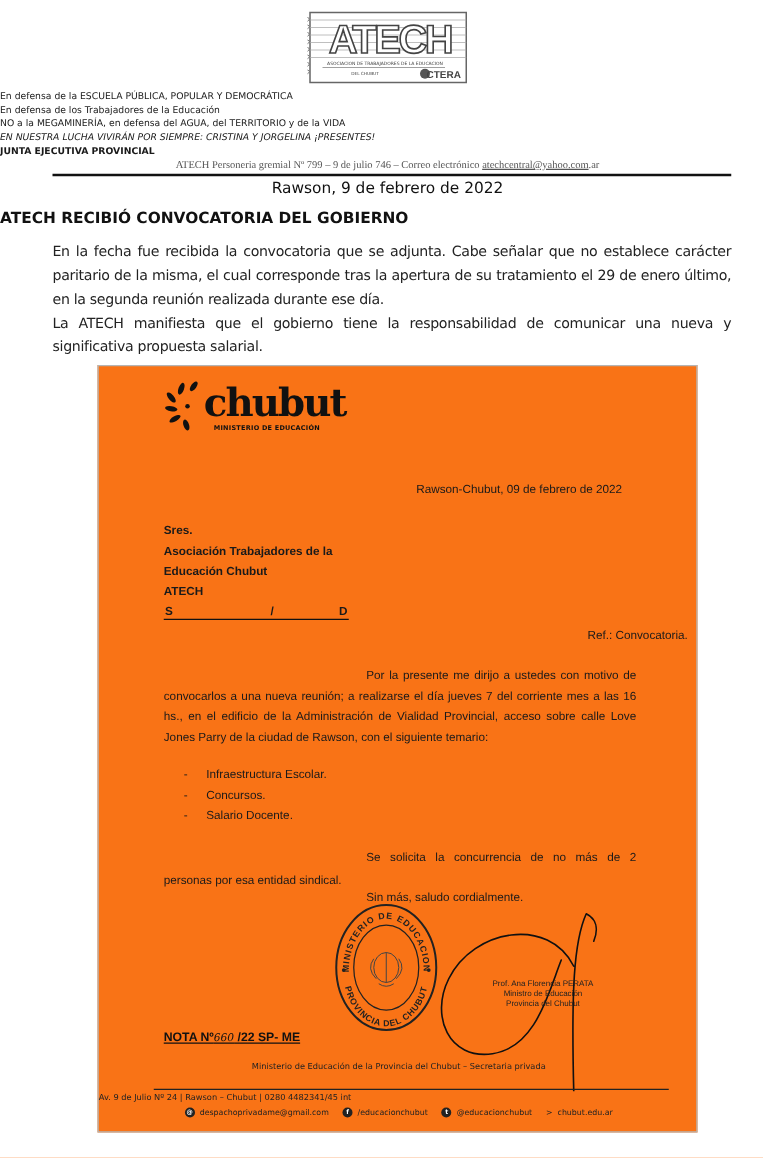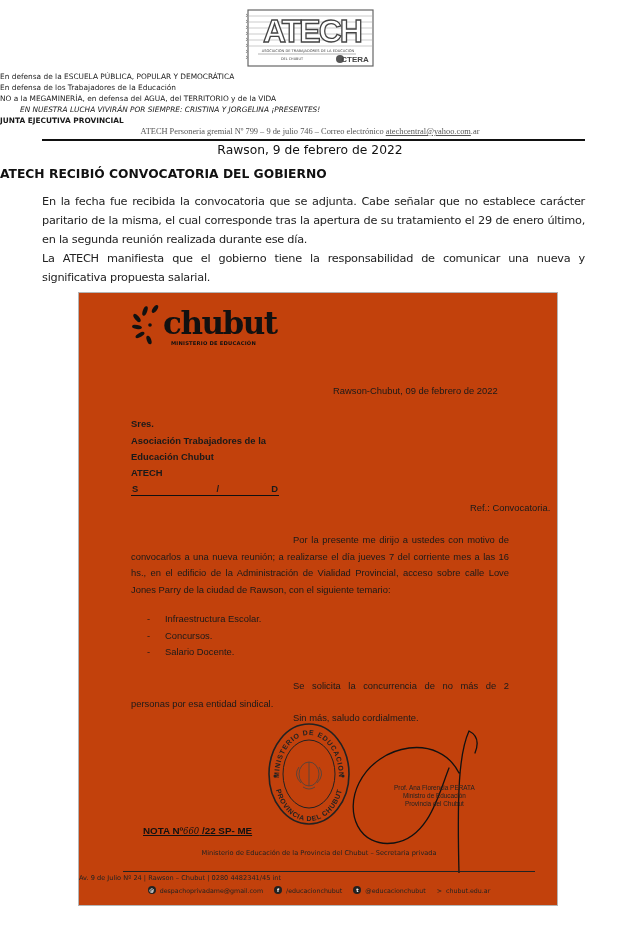--- a/index.html
+++ b/index.html
@@ -6,40 +6,40 @@
   html, body { width: 620px; height: 926px; background: #ffffff; overflow: hidden; }
   body { position: relative; font-family: "Liberation Sans", sans-serif; color: #111; }
 
   
   .logo-wrap { position: absolute; left: 244px; top: 8px; width: 133px; height: 60px; }
   .logo-wrap svg { width: 133px; height: 60px; display: block; }
 
   .motto { position: absolute; left: 0; width: 560px; text-align: left;
            font-family: "DejaVu Sans", sans-serif; font-size: 7.4px; line-height: 11px; color: #1a1a1a; }
   .m1 { top: 71px; } .m2 { top: 82px; } .m3 { top: 93px; }
-  .m4 { top: 104px; font-style: italic; padding-left: 20px; }
+  .m4 { top: 104px; font-style: italic; }
   .m5 { top: 115px; font-weight: bold; }
   .contact { position: absolute; left: 0; top: 126px; width: 620px; text-align: center;
              font-family: "Liberation Serif", serif; font-size: 8.4px; color: #555; line-height: 11px; }
   .contact .mail { text-decoration: underline; }
   .rule { position: absolute; left: 42px; top: 139px; width: 543px; height: 2px; background: #111; }
   .date { position: absolute; left: 0; top: 142px; width: 620px; text-align: center;
           font-family: "DejaVu Sans", sans-serif; font-size: 12.3px; line-height: 17px; color: #111; }
 
   .headline { position: absolute; left: 0; top: 166px; width: 596px; text-align: left;
               font-family: "DejaVu Sans", sans-serif; font-weight: bold; font-size: 12.3px; line-height: 17px; }
 
   .body-text { position: absolute; left: 42px; width: 543px; font-family: "DejaVu Sans", sans-serif;
                font-size: 11.3px; line-height: 19.2px; color: #222; text-align: justify; letter-spacing: -0.25px; }
   .p1 { top: 192px; }
   .p2 { top: 249px; }
 
   
   .letter { position: absolute; left: 78px; top: 292px; width: 480px; height: 614px;
-            border: 1.5px solid #b5b5b5; background: #c2410c; }
+            border: 1.5px solid #b5b5b5; background: #f97316; }
   .chubut-logo { position: absolute; left: 52px; top: 12px; width: 140px; height: 50px; }
   .chubut-logo svg { display: block; }
   .chubut-word { position: absolute; left: 32px; top: 2px; font-family: "DejaVu Serif", serif;
                  font-weight: bold; font-size: 31px; letter-spacing: -1.5px; color: #111; line-height: 32px; }
   .chubut-sub { position: absolute; left: 40px; top: 35px; font-family: "DejaVu Sans", sans-serif;
                 font-weight: bold; font-size: 5.2px; letter-spacing: 0.2px; color: #111; }
 
   .lt { position: absolute; font-family: "Liberation Sans", sans-serif; font-size: 9.4px; color: #1a1a1a; line-height: 12px; white-space: nowrap; }
   .lt.b { font-weight: bold; }
   .l-date { left: 254px; top: 92px; }
@@ -62,21 +62,21 @@
   .l-para2 { position: absolute; left: 52px; top: 384px; width: 378px; font-family: "Liberation Sans", sans-serif;
              font-size: 9.4px; line-height: 18px; color: #1a1a1a; text-align: justify; }
   .l-para2 .indent { display: inline-block; width: 162px; }
   .l-closing { left: 214px; top: 419px; }
 
   .seal { position: absolute; left: 188px; top: 428px; width: 84px; height: 106px; }
   .signature { position: absolute; left: 220px; top: 420px; width: 200px; height: 160px; }
   .signer { position: absolute; left: 315px; top: 491px; font-family: "Liberation Sans", sans-serif; font-size: 6.4px;
             line-height: 8px; color: #222; text-align: center; }
 
-  .nota { position: absolute; left: 64px; top: 532px; font-family: "Liberation Sans", sans-serif; font-weight: bold;
+  .nota { position: absolute; left: 52px; top: 532px; font-family: "Liberation Sans", sans-serif; font-weight: bold;
           font-size: 9.8px; color: #111; text-decoration: underline; white-space: nowrap; }
   .nota .hand { font-family: "DejaVu Serif", serif; font-style: italic; font-weight: normal; font-size: 8.5px; }
 
   .f-title { position: absolute; left: 0; top: 556px; width: 480px; text-align: center; font-family: "DejaVu Sans", sans-serif;
              font-size: 6.6px; color: #222; }
   .f-rule { position: absolute; left: 44px; top: 578px; width: 412px; height: 1.3px; background: #222; }
   .f-addr { position: absolute; left: 0; top: 581px; width: 480px; font-family: "DejaVu Sans", sans-serif;
             font-size: 6.6px; color: #222; }
   .f-links { position: absolute; left: 0; top: 593px; width: 480px; display: flex; justify-content: center; align-items: center; gap: 4px;
              font-family: "DejaVu Sans", sans-serif; font-size: 6.3px; color: #222; }

